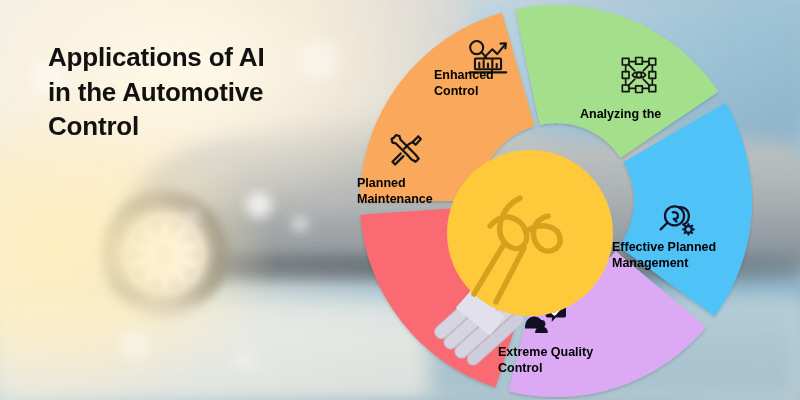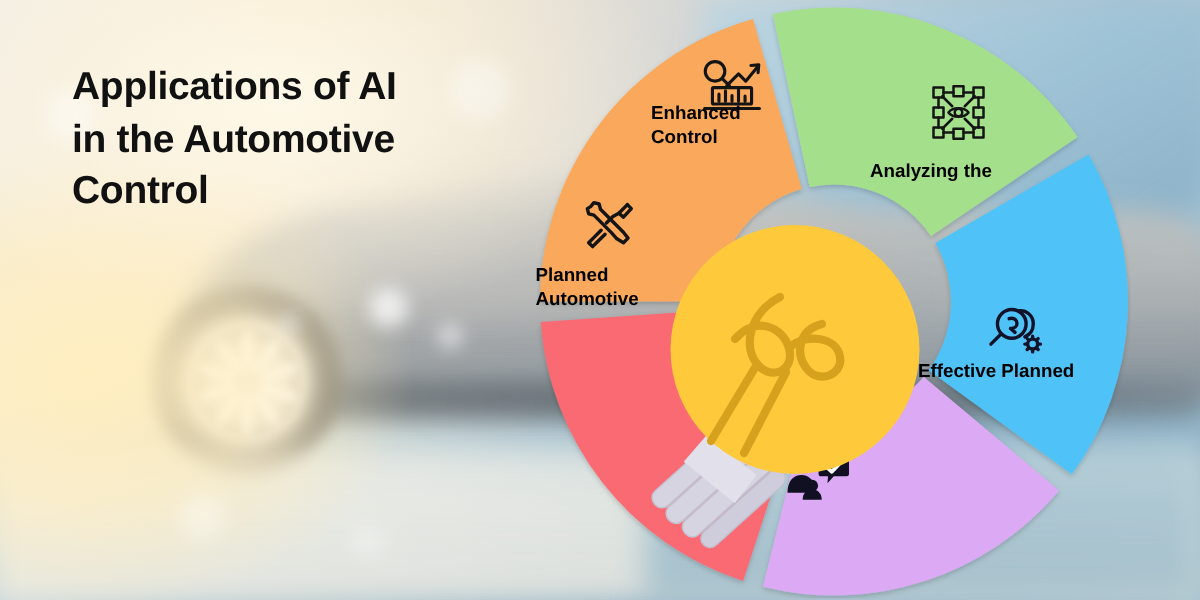--- a/index.html
+++ b/index.html
@@ -330,36 +330,41 @@
       <path d="M3.5 30 C3.5 20.5 8.5 16 14.5 16 C20.5 16 25.5 20.5 25.5 30 Z"></path>
       <circle cx="23" cy="24.5" r="4.6"></circle>
       <path d="M15.5 35.5 C15.5 30 19 27.5 23 27.5 C27 27.5 30.5 30 30.5 35.5 Z"></path>
       <path d="M30 2 H50 A2 2 0 0 1 52 4 V15 A2 2 0 0 1 50 17 H40 L35 22.5 L35.5 17 H30 A2 2 0 0 1 28 15 V4 A2 2 0 0 1 30 2 Z"></path>
       <path d="M34 9.5 L38.5 13.5 L46 5.5" fill="none" stroke="#ffffff" stroke-width="3" stroke-linecap="round" stroke-linejoin="round"></path>
     </svg>
   </div>
 
   <div class="seg-label" style="left:357px;top:176px;width:96px;">
     <div>Planned</div>
-    <div>Automotive</div>
+    <div>Maintenance</div>
   </div>
 
   <div class="seg-label" style="left:434px;top:68px;width:122px;">
     <div>Enhanced</div>
     <div>Control</div>
   </div>
 
   <div class="seg-label" style="left:580px;top:107px;width:120px;">
     <div>Analyzing the</div>
   </div>
 
   <div class="seg-label" style="left:612px;top:240px;width:126px;">
     <div>Effective Planned</div>
-  </div>
-
+    <div>Management</div>
+  </div>
+
+  <div class="seg-label" style="left:498px;top:345px;width:130px;">
+    <div>Extreme Quality</div>
+    <div>Control</div>
+  </div>
 
   <div class="bulb">
     <svg width="215" height="230" viewBox="0 0 215 230">
 
       <g transform="rotate(-42 62 178)">
         <rect x="22" y="160" width="80" height="13" rx="6" fill="#D6D4E0" stroke="#C4C2D2" stroke-width="1"></rect>
         <rect x="22" y="174" width="80" height="13" rx="6" fill="#D6D4E0" stroke="#C4C2D2" stroke-width="1"></rect>
         <rect x="24" y="188" width="78" height="13" rx="6" fill="#D6D4E0" stroke="#C4C2D2" stroke-width="1"></rect>
         <rect x="28" y="202" width="72" height="12" rx="6" fill="#CFCDDB" stroke="#C0BED0" stroke-width="1"></rect>
       </g>

